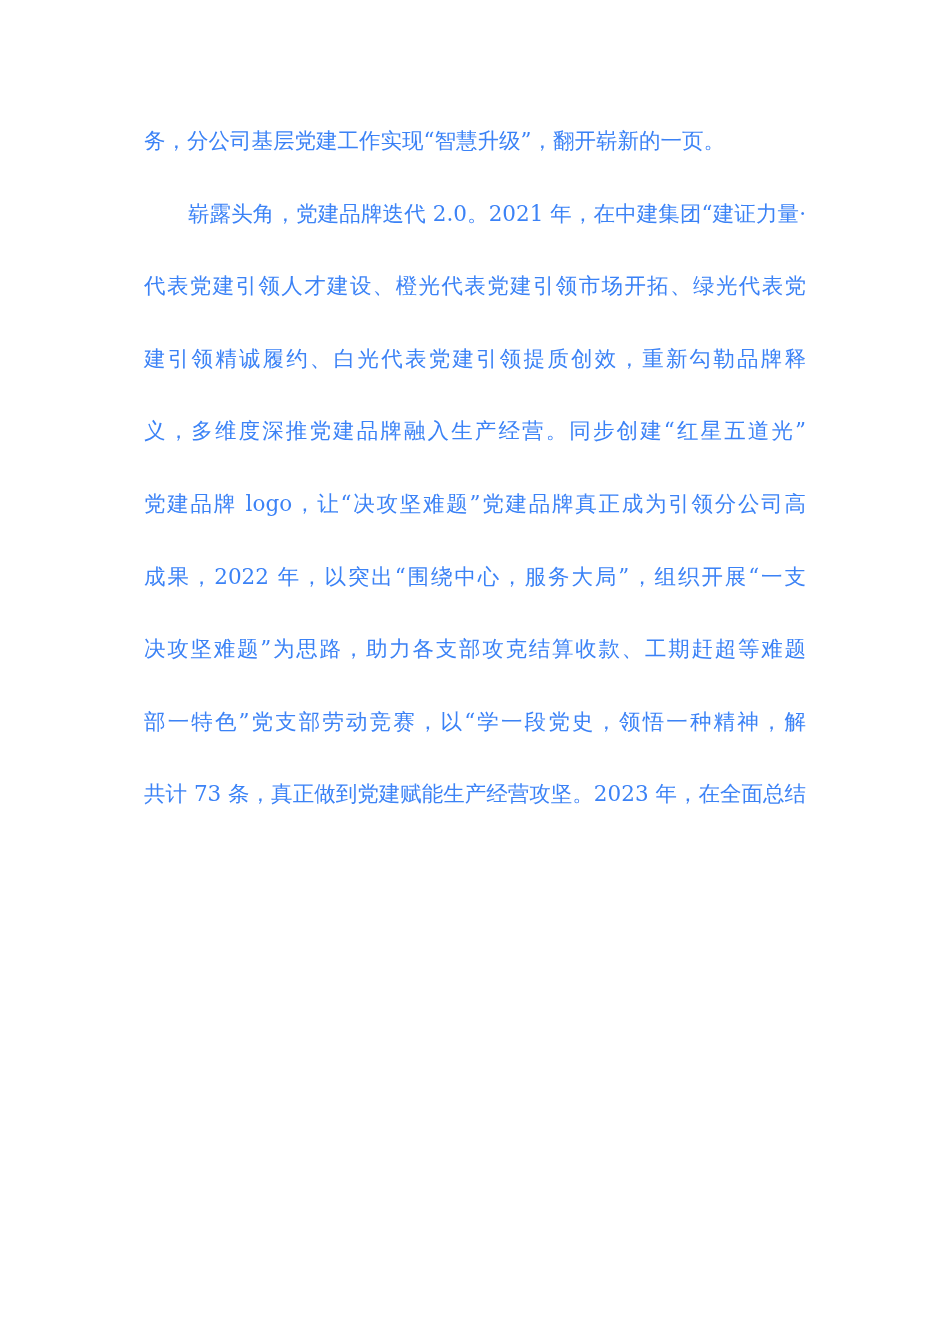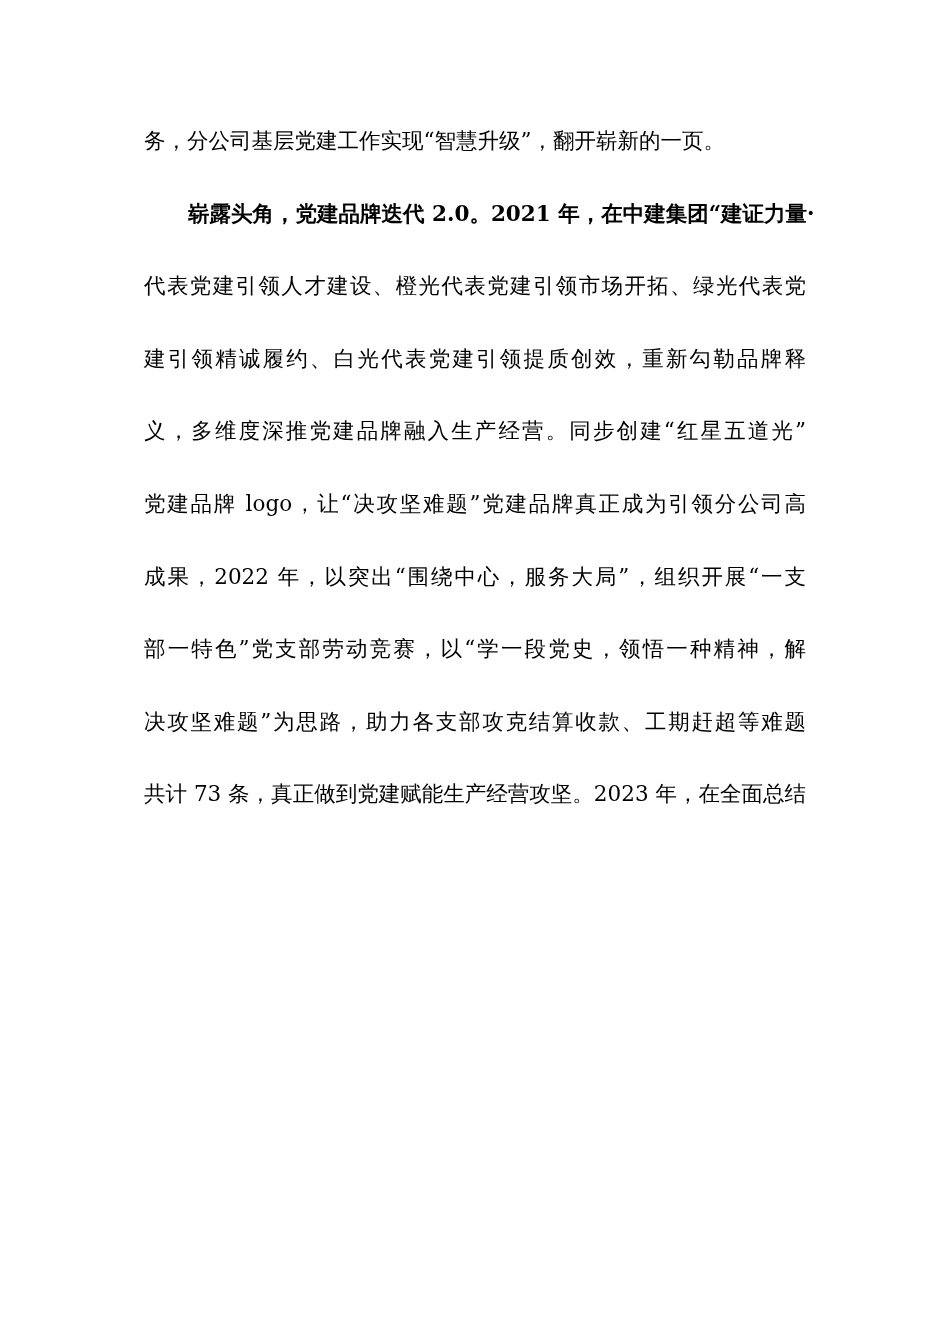--- a/index.html
+++ b/index.html
@@ -25,47 +25,46 @@
       position: absolute;
       left: 144px;
       top: 105px;
       width: 662px;
     }
     .line {
       height: 72.6px;
       line-height: 72.6px;
       font-family: "DejaVu Serif", "Liberation Serif", serif;
       font-size: 21.5px;
-      color: #000000;
+      color: #3b82f6;
       white-space: nowrap;
       text-align: justify;
       text-align-last: justify;
       letter-spacing: 0px;
     }
     .line.last {
       text-align-last: left;
     }
     .line.indent {
       padding-left: 44px;
-      font-weight: bold;
     }
   </style>
 </head>
 <body>
 
 <div class="page">
   <div class="content">
 
     <div class="line last">务，分公司基层党建工作实现“智慧升级”，翻开崭新的一页。</div>
 
     <div class="line indent">崭露头角，党建品牌迭代 2.0。2021 年，在中建集团“建证力量·</div>
     <div class="line">代表党建引领人才建设、橙光代表党建引领市场开拓、绿光代表党</div>
     <div class="line">建引领精诚履约、白光代表党建引领提质创效，重新勾勒品牌释</div>
     <div class="line">义，多维度深推党建品牌融入生产经营。同步创建“红星五道光”</div>
     <div class="line">党建品牌 logo，让“决攻坚难题”党建品牌真正成为引领分公司高</div>
 
     <div class="line">成果，2022 年，以突出“围绕中心，服务大局”，组织开展“一支</div>
+    <div class="line">决攻坚难题”为思路，助力各支部攻克结算收款、工期赶超等难题</div>
     <div class="line">部一特色”党支部劳动竞赛，以“学一段党史，领悟一种精神，解</div>
-    <div class="line">决攻坚难题”为思路，助力各支部攻克结算收款、工期赶超等难题</div>
     <div class="line">共计 73 条，真正做到党建赋能生产经营攻坚。2023 年，在全面总结</div>
 
   </div>
 </div>
 
 </body></html>

